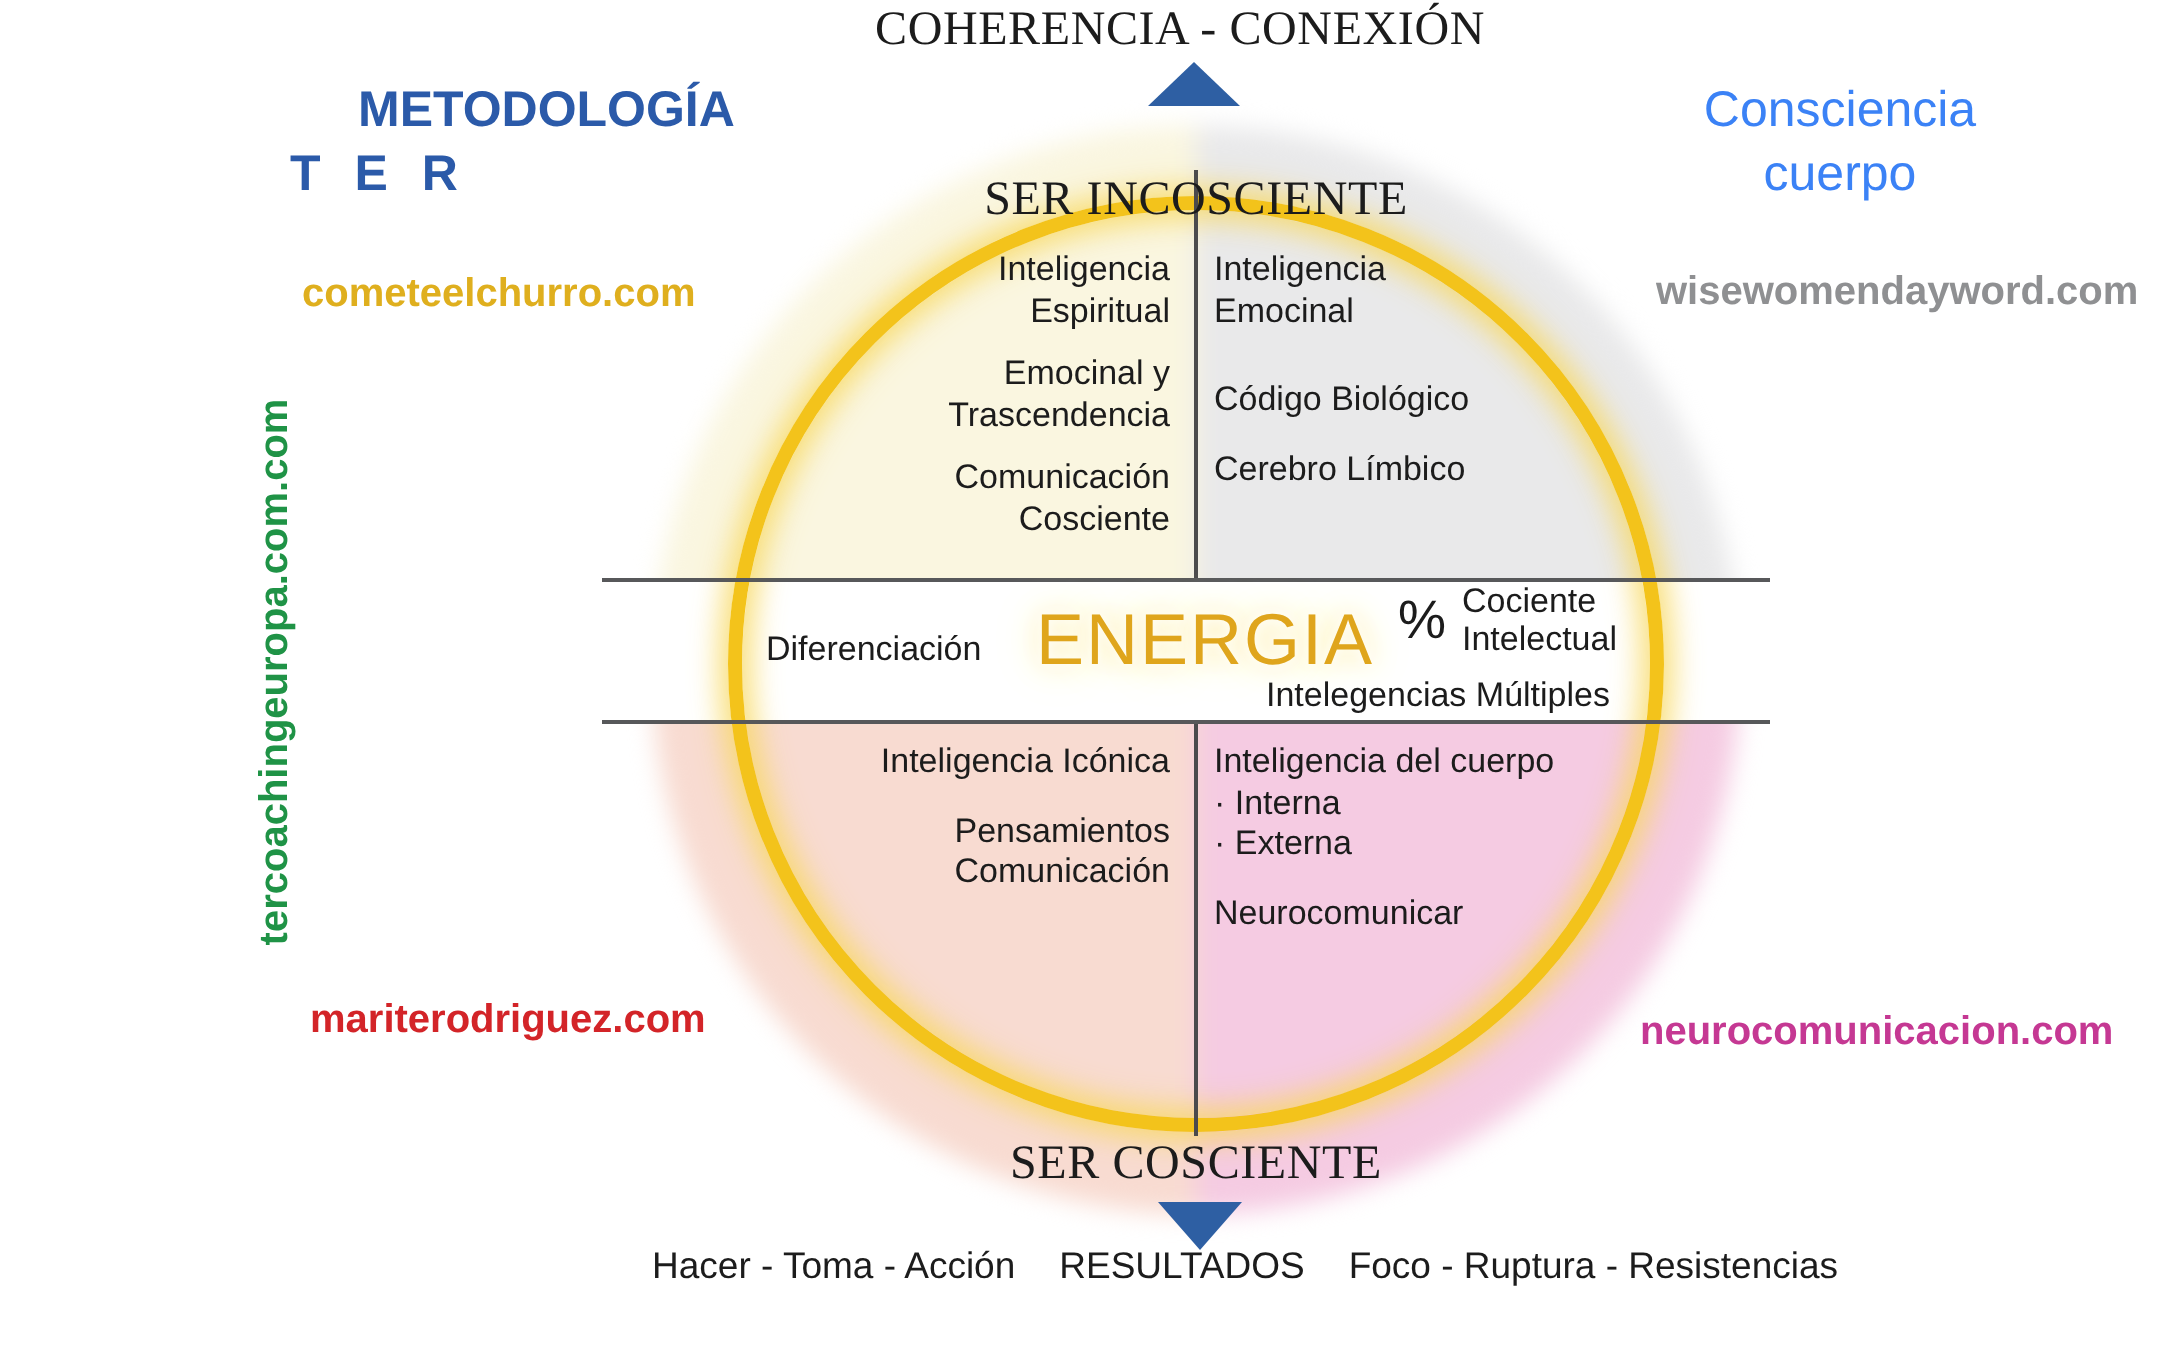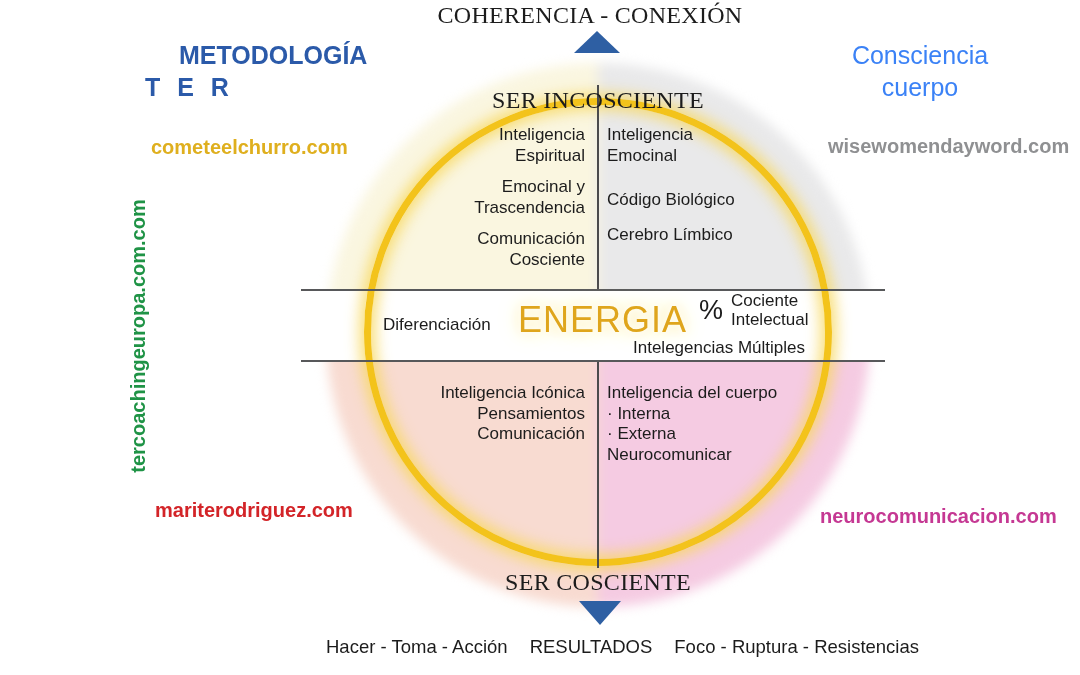--- a/index.html
+++ b/index.html
@@ -33,22 +33,22 @@
         box-shadow:0 0 14px 5px rgba(247,216,95,.8), inset 0 0 14px 5px rgba(247,216,95,.8);}
 
   
   .hline{height:2px;background:#57585a;left:301px;width:584px;}
   .vline{width:2px;background:#4b4b4d;left:597px;}
 
   
   .qtext{font-size:17px;line-height:20.5px;white-space:nowrap;}
   .qtext .grp{margin-top:11px;}
   .qtext .grp:first-child{margin-top:0;}
-  .qtext.low .grp{margin-top:0;}
-  .qtext.low .grp:first-child{margin-top:12px;}
+  .qtext.low .grp{margin-top:14px;}
+  .qtext.low .grp:first-child{margin-top:0;}
   .gap24{margin-top:24px !important;}
   .gap14{margin-top:14px !important;}
   .ralign{text-align:right;}
 
   
   .band-label{font-size:17px;white-space:nowrap;}
   .energia{font-size:36px;letter-spacing:1px;color:#dfa51c;white-space:nowrap;
            text-shadow:0 0 6px #ffffff,0 0 14px #ffeea0,0 0 24px #fff4bf;}
   .pct{font-size:27px;}
   .stack2{font-size:17px;line-height:18.5px;white-space:nowrap;}
@@ -158,19 +158,19 @@
       <div>· Interna</div>
       <div>· Externa</div>
     </div>
     <div class="grp">
       <div>Neurocomunicar</div>
     </div>
   </div>
 
   <div class="abs ctr axis-label" style="left:348px;top:569px;width:500px;">SER COSCIENTE</div>
   <div class="abs tri-down" style="left:579px;top:601px;"></div>
-  <div class="abs bottom-row" style="left:326px;top:636px;">
+  <div class="abs bottom-row" style="left:326px;top:622px;">
     <span>Hacer - Toma - Acción</span>
     <span>RESULTADOS</span>
     <span>Foco - Ruptura - Resistencias</span>
   </div>
 
 </div>
 
 </body></html>

